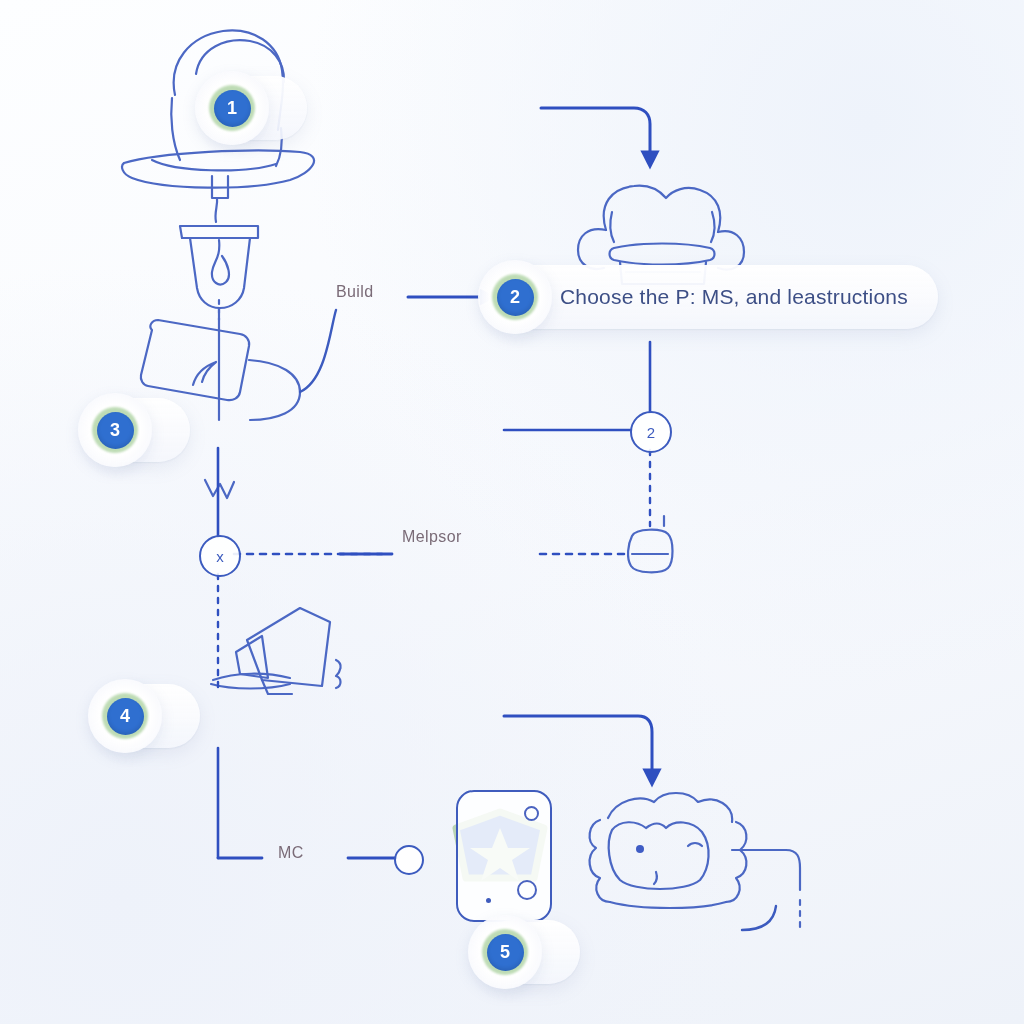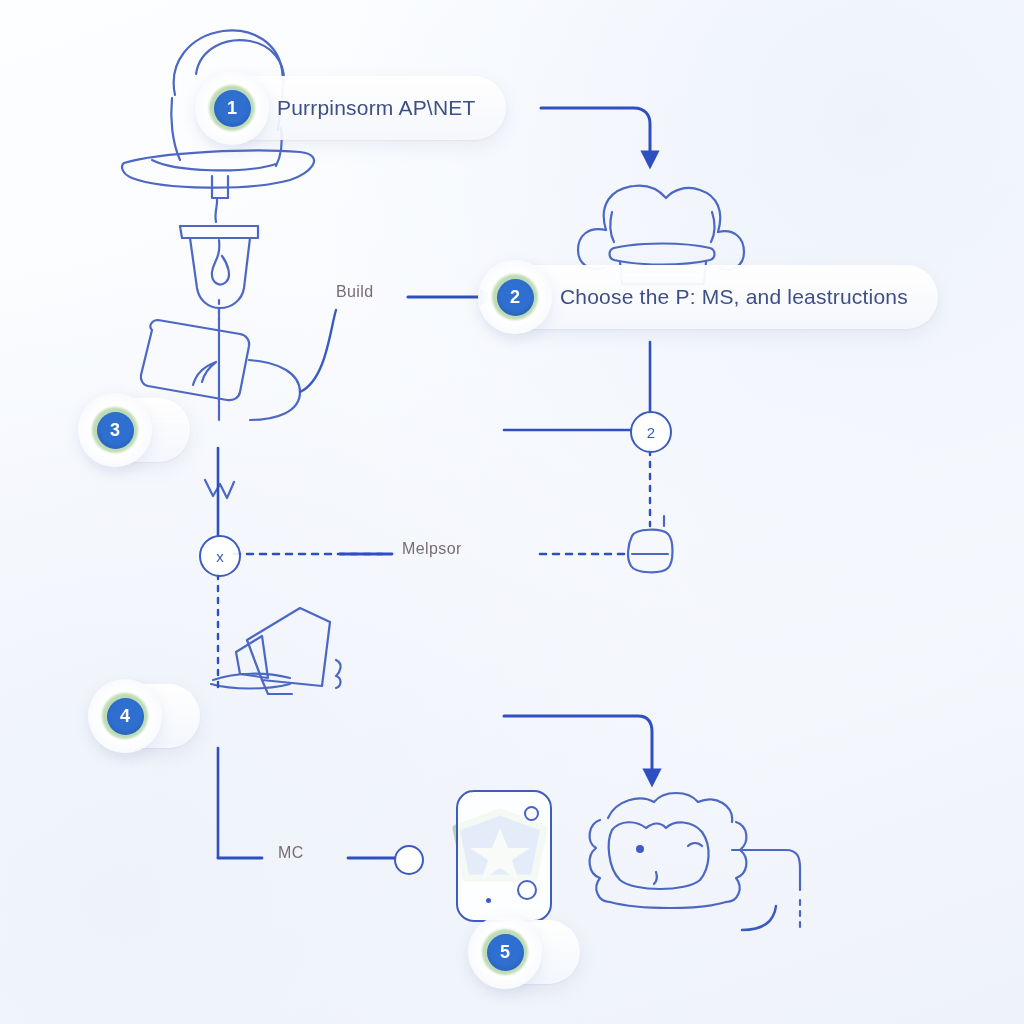--- a/index.html
+++ b/index.html
@@ -199,30 +199,29 @@
     <span>2</span>
   </div>
   <div class="node-circle" style="left:199px;top:535px;width:38px;height:38px;">
     <span>x</span>
   </div>
   <div class="node-circle" style="left:394px;top:845px;width:26px;height:26px;">
     <span></span>
   </div>
 
   <div class="edge-label" style="left:336px;top:283px;">Build</div>
-  <div class="edge-label" style="left:402px;top:540px;text-align:right;">Melpsor</div>
+  <div class="edge-label" style="left:402px;top:528px;text-align:right;">Melpsor</div>
   <div class="edge-label" style="left:278px;top:844px;">MC</div>
 
   <div class="pill" style="left:207px;top:76px;">
     <div class="badge-wrap">
       <div class="badge-halo"></div>
       <div class="badge-ring"></div>
       <div class="badge">1</div>
     </div>
-    <div class="pill-label">Purrpinsorm AP\NET</div>
   </div>
 
   <div class="pill" style="left:490px;top:265px;">
     <div class="badge-wrap">
       <div class="badge-halo"></div>
       <div class="badge-ring"></div>
       <div class="badge">2</div>
     </div>
     <div class="pill-label">Choose the P: MS, and leastructions</div>
   </div>

